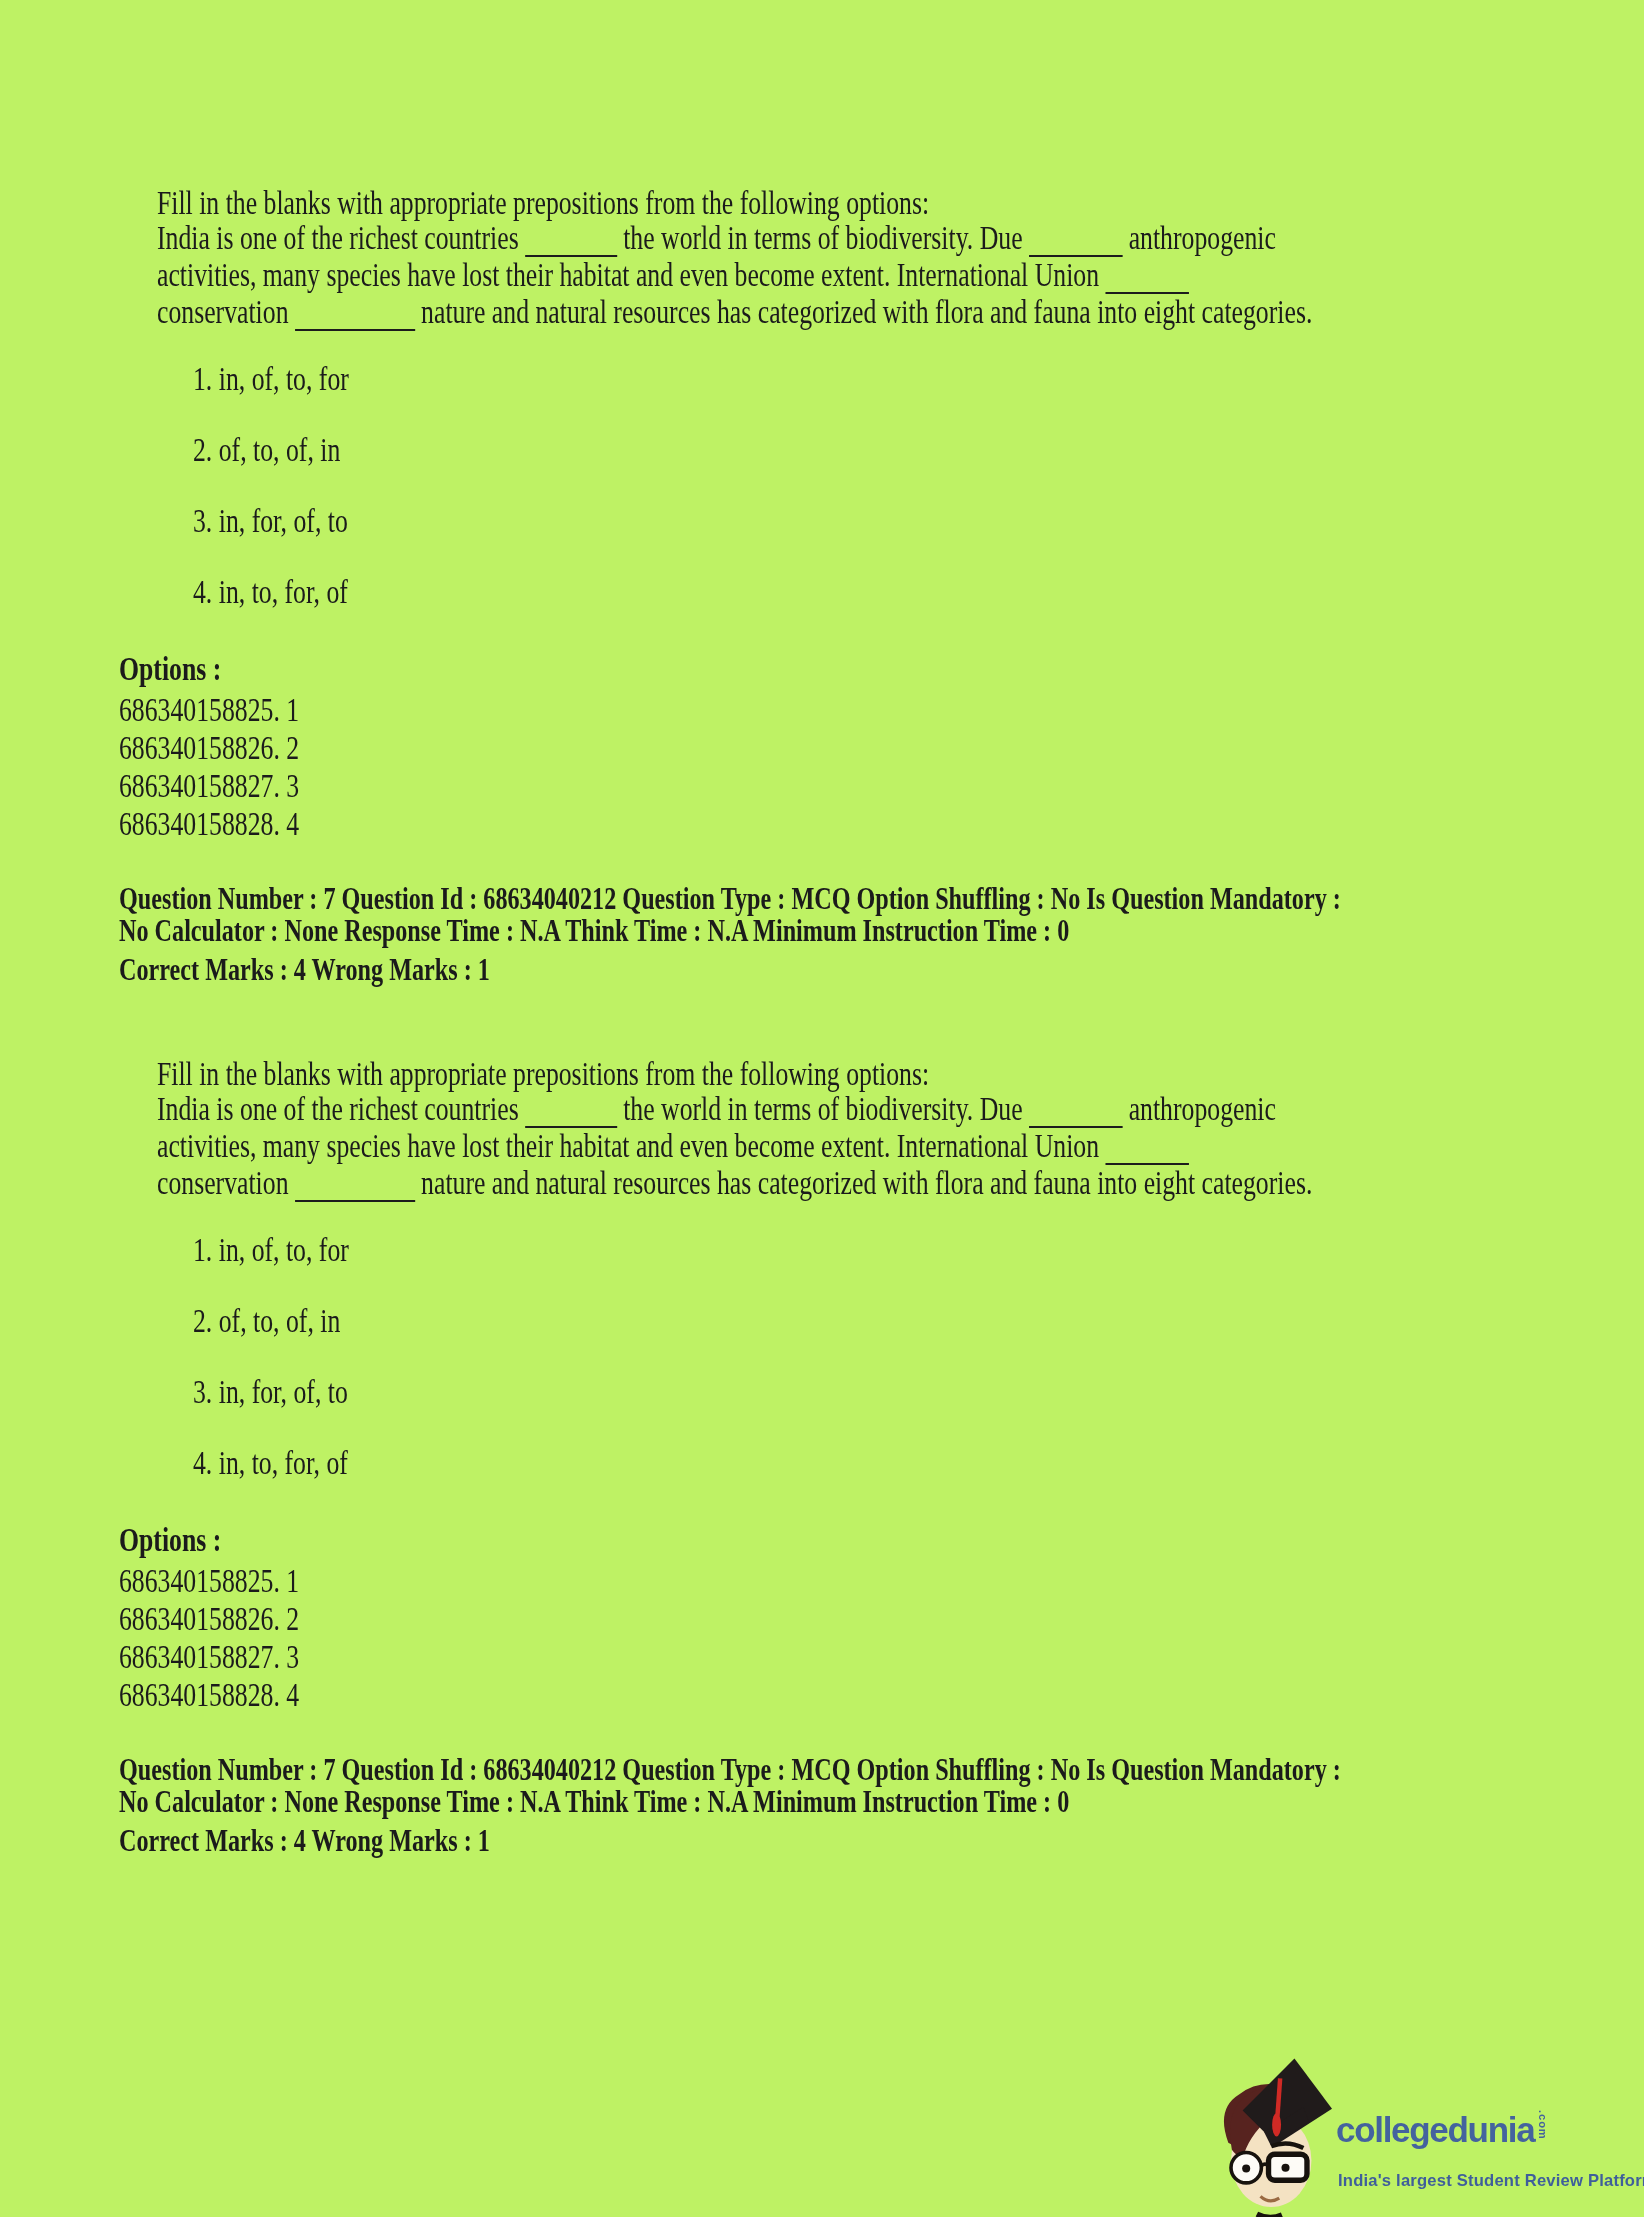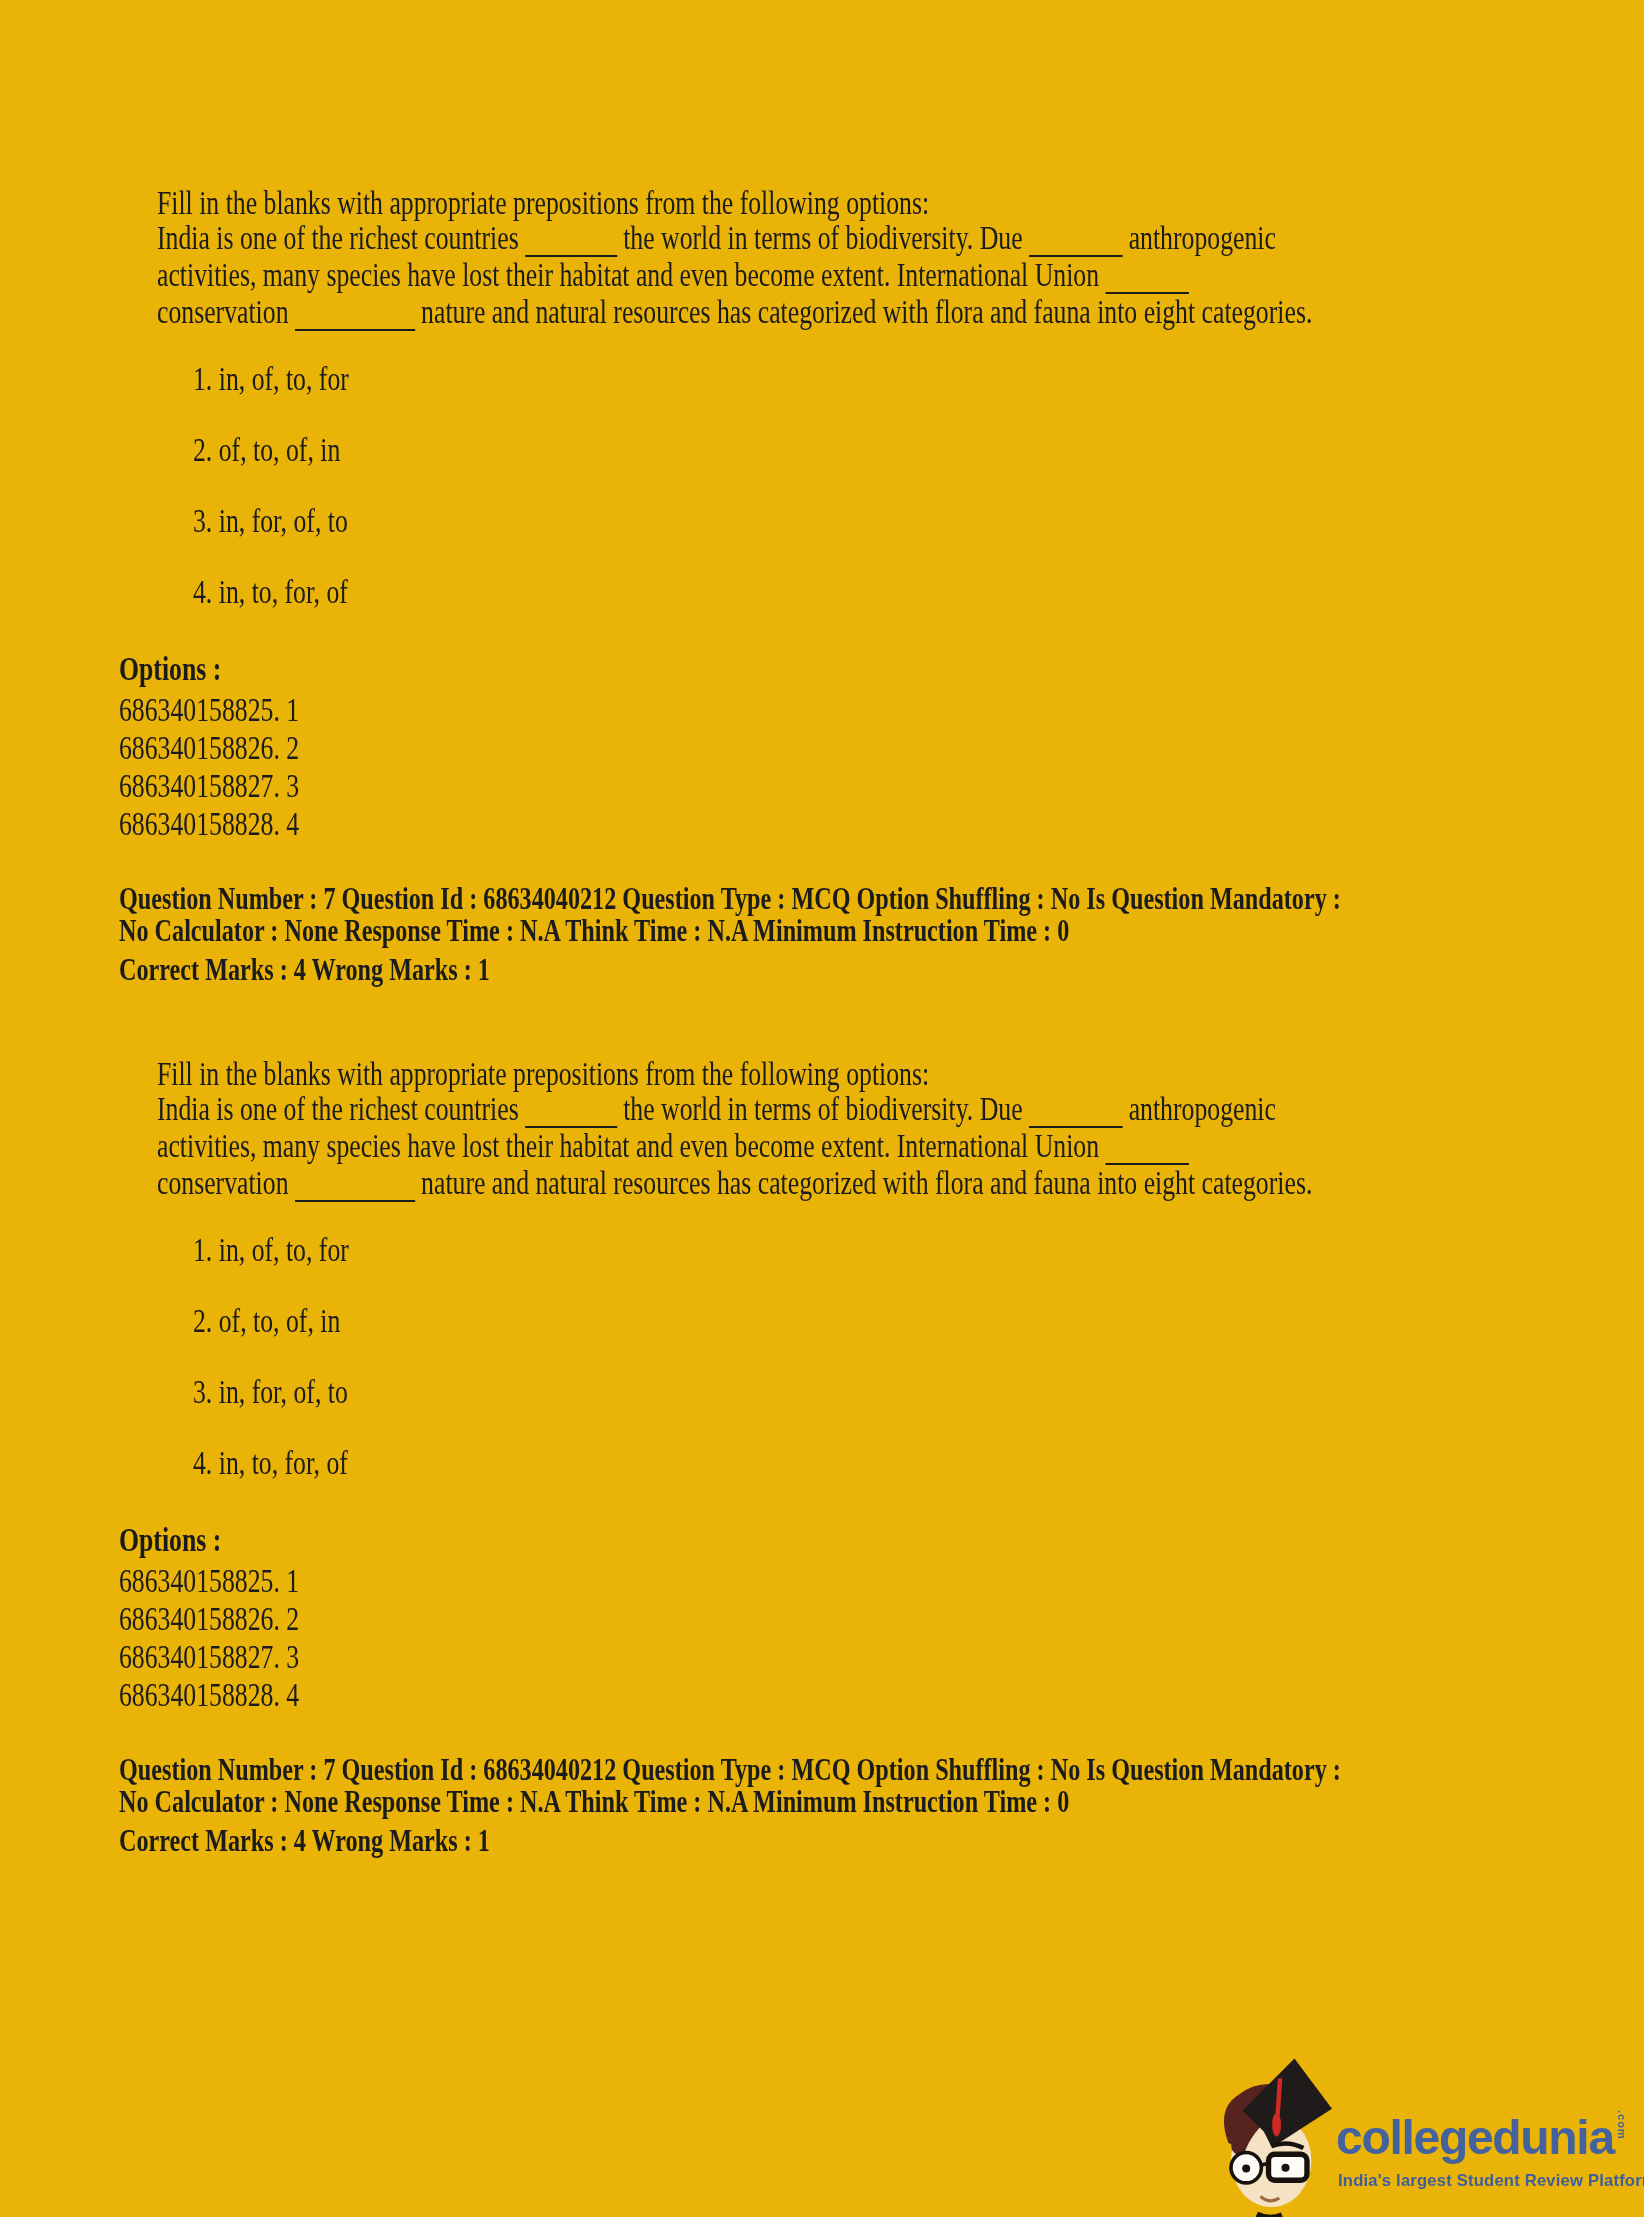--- a/index.html
+++ b/index.html
@@ -1,18 +1,18 @@
 <!DOCTYPE html>
 <html style="font-size:14.3px"><head>
 <meta charset="utf-8">
 <style>
   html,body { margin:0; padding:0; background:#e8e8e8; }
   .page {
     position:relative; width:1644px; height:2217px; margin:0 auto;
-    background:#eab308; overflow:hidden;
+    background:#bef264; overflow:hidden;
     font-family:"Liberation Serif", serif; color:#1b1b1b;
   }
   .qsection { position:absolute; left:0; width:1644px; }
   .s1 { top:0px; }
   .s2 { top:871px; }
 
   .squeeze { transform:scaleX(0.78); transform-origin:0 0; }
 
   .prompt { position:absolute; left:157px; top:152px; font-size:33px; white-space:nowrap; }
   .para   { position:absolute; left:157px; top:220px; }
@@ -32,21 +32,21 @@
   .optid    { height:38px; line-height:38px; white-space:nowrap; }
 
   .meta { position:absolute; left:119px; top:883px; font-weight:bold; font-size:31px; }
   .meta .m1 { line-height:32px; white-space:nowrap; }
   .meta .m2 { margin-top:7.2px; line-height:32px; white-space:nowrap; }
 
   
   .logo { position:absolute; left:1214px; top:2053px; width:430px; height:165px; }
   .mascot { position:absolute; left:0; top:0; width:118px; height:165px; }
   .brandrow { position:absolute; left:122px; top:57px; white-space:nowrap; font-family:"Liberation Sans", sans-serif; }
-  .brand { font-weight:bold; font-size:48px; letter-spacing:-1.3px; color:#44639e; }
+  .brand { font-weight:bold; font-size:35px; letter-spacing:-1.3px; color:#44639e; }
   .brand-suffix {
     display:inline-block; writing-mode:vertical-rl; height:41px; margin-left:2.7px;
     font-weight:bold; font-size:11.2px; letter-spacing:0.9px; color:#44639e; vertical-align:top;
   }
   .tagline {
     position:absolute; left:124px; top:118px; font-family:"Liberation Sans", sans-serif;
     font-weight:bold; font-size:16.6px; letter-spacing:0.2px; color:#3f5f9b; white-space:nowrap;
   }
 </style>
 </head>

